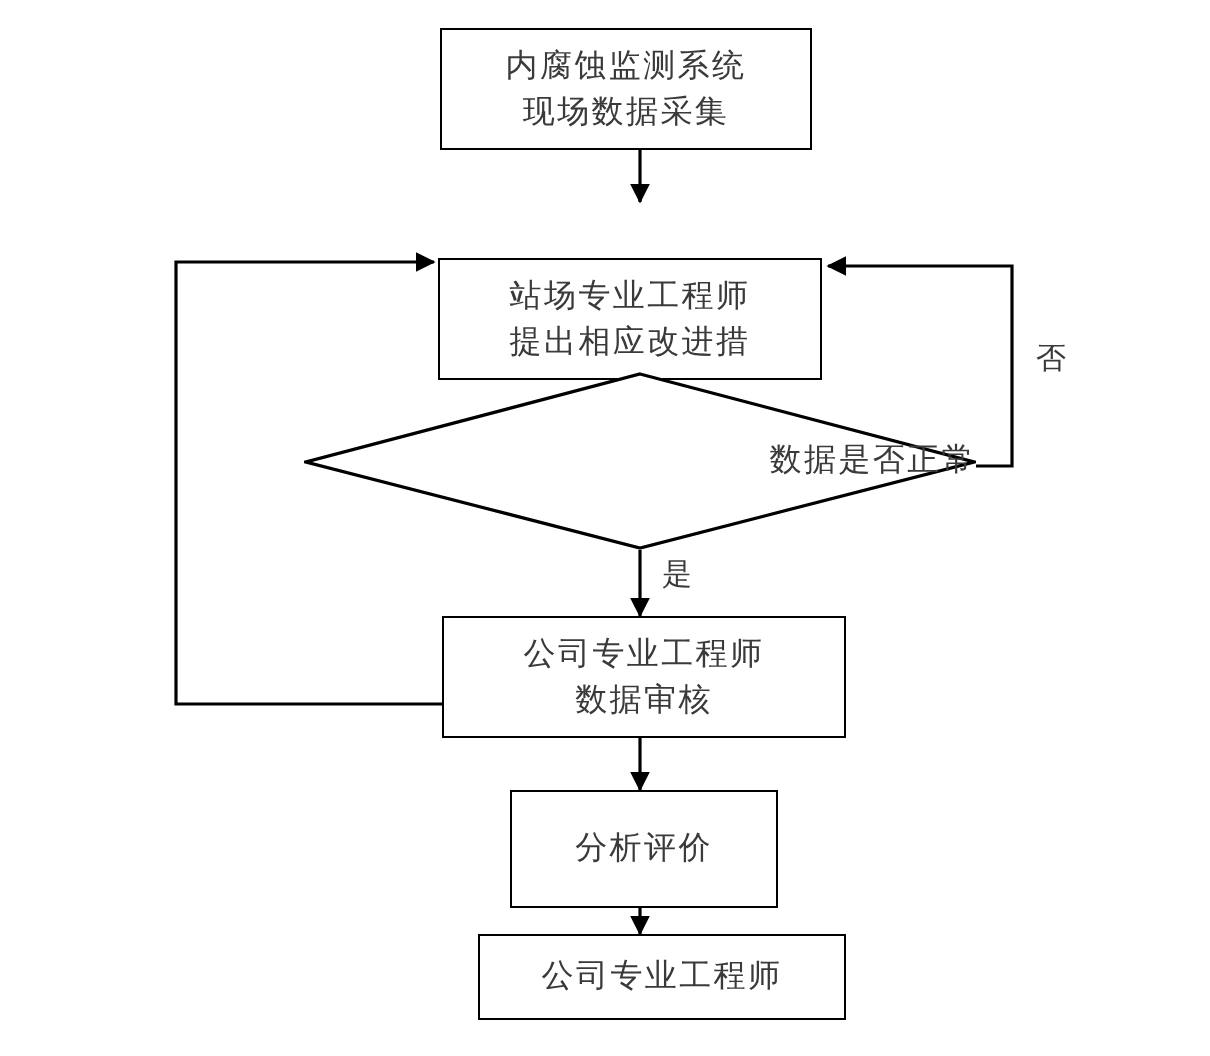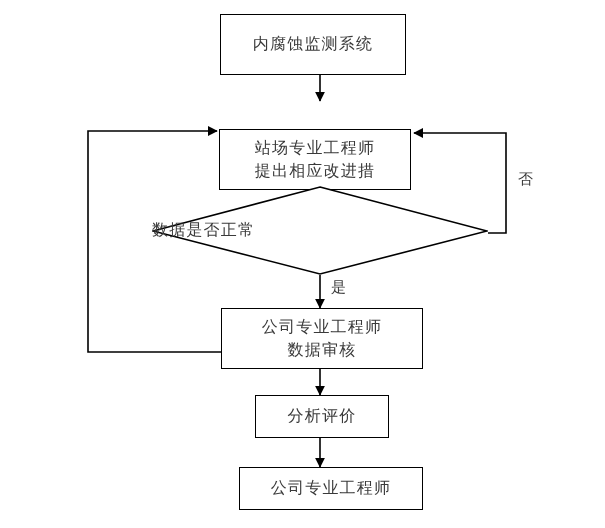--- a/index.html
+++ b/index.html
@@ -39,21 +39,21 @@
     z-index: 2;
   }
   .node span {
     display: block;
   }
   .diamond-wrap {
     position: absolute;
     z-index: 2;
     display: flex;
     align-items: center;
-    justify-content: flex-start;
+    justify-content: flex-end;
   }
   .diamond-wrap svg {
     position: absolute;
     left: 0;
     top: 0;
   }
   .diamond-label {
     position: relative;
     color: #3a3a3a;
     font-size: 16px;
@@ -94,40 +94,41 @@
 
     <line x1="320" y1="438" x2="320" y2="467" stroke="#000000" stroke-width="1.6" marker-end="url(#arrow)"></line>
 
     <path d="M 221 352 L 88 352 L 88 131 L 217 131" fill="none" stroke="#000000" stroke-width="1.6" marker-end="url(#arrow)"></path>
 
     <path d="M 488 233 L 506 233 L 506 133 L 414 133" fill="none" stroke="#000000" stroke-width="1.6" marker-end="url(#arrow)"></path>
   </svg>
 
   <div class="node" style="left:220px; top:14px; width:186px; height:61px;">
     <span>内腐蚀监测系统</span>
+    <span>现场数据采集</span>
   </div>
 
   <div class="node" style="left:219px; top:101px; width:192px; height:61px;margin-top:28px;">
     <span>站场专业工程师</span>
     <span>提出相应改进措</span>
   </div>
 
   <div class="diamond-wrap" style="left:152px; top:186px; width:336px; height:89px;">
     <svg width="336" height="89" viewBox="0 0 336 89" xmlns="http://www.w3.org/2000/svg">
       <polygon points="168,1 335,45 168,88 1,45" fill="#ffffff" stroke="#000000" stroke-width="1.6"></polygon>
     </svg>
     <span class="diamond-label">数据是否正常</span>
   </div>
 
   <div class="node" style="left:221px; top:308px; width:202px; height:61px;">
     <span>公司专业工程师</span>
     <span>数据审核</span>
   </div>
 
-  <div class="node" style="left:255px; top:395px; width:134px; height:43px;">
+  <div class="node" style="left:255px; top:395px; width:134px; height:59px;">
     <span>分析评价</span>
   </div>
 
   <div class="node overflow-node" style="left:239px; top:467px; width:184px; height:43px;">
     <span>公司专业工程师</span>
   </div>
 
   <span class="edge-label" style="left:331px; top:278px;">是</span>
 
   <span class="edge-label" style="left:518px; top:170px;">否</span>

